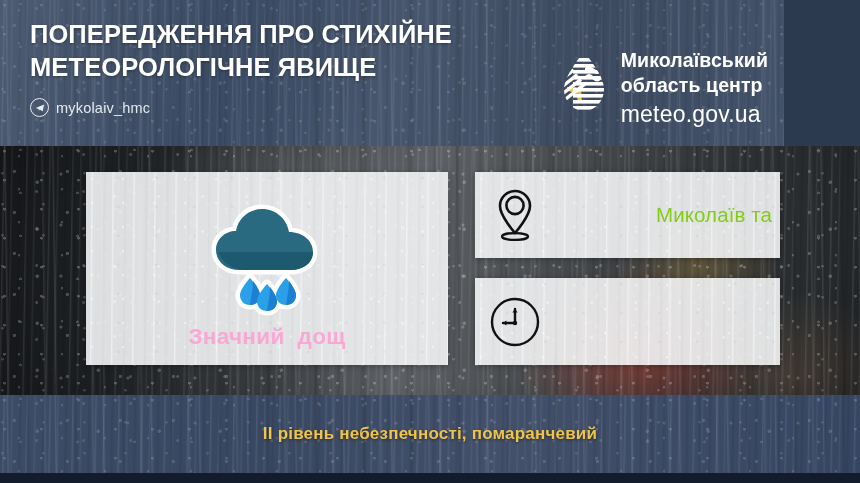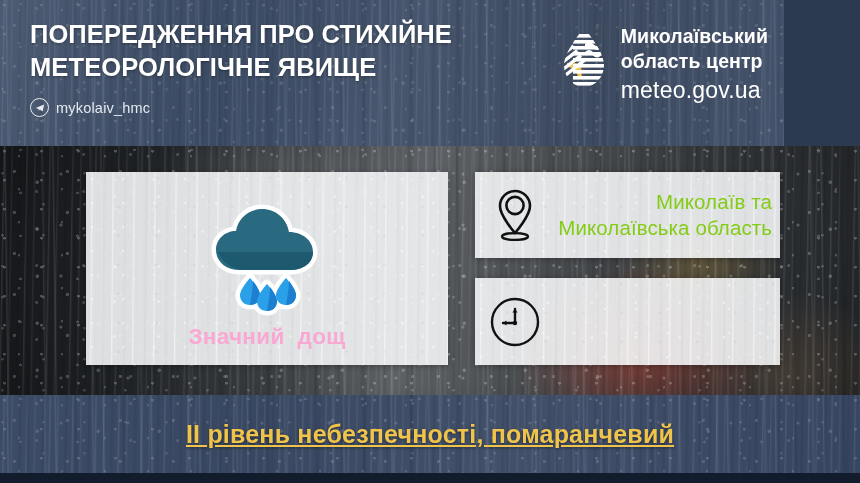--- a/index.html
+++ b/index.html
@@ -72,21 +72,21 @@
   .soc { display:flex; align-items:center; gap:7px; }
   .soc-badge {
     width:19px; height:19px; border-radius:50%;
     border:1.6px solid #e9edf3; display:flex; align-items:center; justify-content:center;
     color:#e9edf3; flex:0 0 auto;
   }
   .soc-handle { color:#e4e9f0; font-size:14.5px; letter-spacing:.2px; }
 
   .head-right {
     display:flex; align-items:flex-start; gap:13px;
-    padding:24px 16px 0 0; flex:0 0 auto;
+    padding:24px 16px 0 0; flex:0 0 auto;margin-top:24px;
   }
   .logo-mark { width:48px; height:64px; flex:0 0 auto; margin-top:2px; }
   .logo-text { color:#ffffff; }
   .logo-l1, .logo-l2, .logo-l3 {
     font-size:19.5px; font-weight:bold; line-height:1.26; letter-spacing:.1px;
   }
   .logo-url { font-size:23px; line-height:1.35; margin-top:2px; letter-spacing:.2px; }
 
   
   .middle {
@@ -162,23 +162,22 @@
     overflow:hidden;
   }
   .banner .streaks  { opacity:.9; }
   .banner .streaks2 { opacity:.8; }
   .banner .droplets { opacity:.35; }
   .banner-inner {
     position:relative; z-index:3; height:100%;
     display:flex; align-items:center; justify-content:center;
   }
   .banner-text {
-    color:#f0c44a; font-size:25px; font-weight:bold; letter-spacing:.2px;
+    color:#f0c44a; font-size:17px; font-weight:bold; letter-spacing:.2px;
     text-shadow:0 1px 3px rgba(0,0,0,.45);
-    text-decoration:underline;
   }
   .footer-strip {
     position:absolute; left:0; top:473px; width:860px; height:10px;
     background:#131c2c;
   }
 </style>
 </head>
 <body>
 
 <div class="poster">
@@ -296,21 +295,20 @@
       <div class="rc">
         <span class="rc-icon">
           <svg width="40" height="56" viewBox="0 0 40 56" aria-hidden="true">
             <path d="M20 4 C11.7 4 5 10.7 5 19 C5 29 20 46 20 46 C20 46 35 29 35 19 C35 10.7 28.3 4 20 4 Z" fill="none" stroke="#111" stroke-width="2.6"></path>
             <circle cx="20" cy="18.5" r="8.6" fill="none" stroke="#111" stroke-width="2.6"></circle>
             <ellipse cx="20" cy="49.5" rx="13" ry="3.4" fill="none" stroke="#111" stroke-width="2.3"></ellipse>
           </svg>
         </span>
         <div class="rc-text">
           <span class="l1">Миколаїв та</span>
-          <span class="l2">Миколаївська область</span>
         </div>
       </div>
     </div>
   </div>
 
   <div class="card" id="card-time">
     <div class="card-tex"></div>
     <div class="card-drops"></div>
     <div class="card-body">
       <div class="rc">

